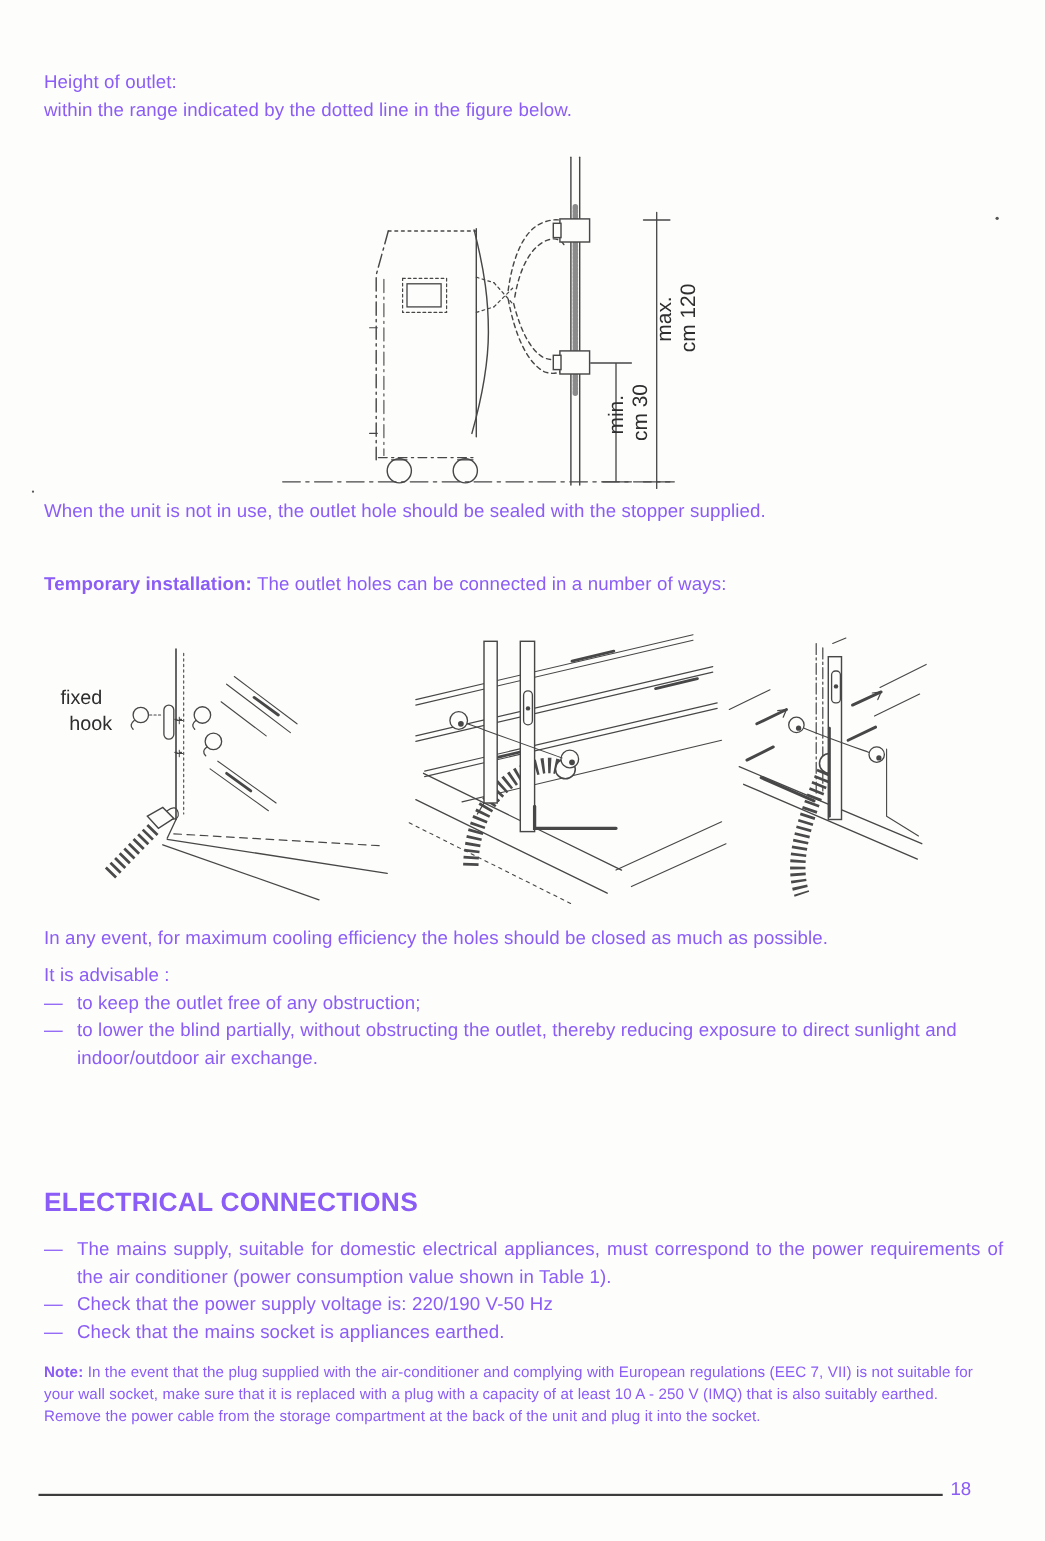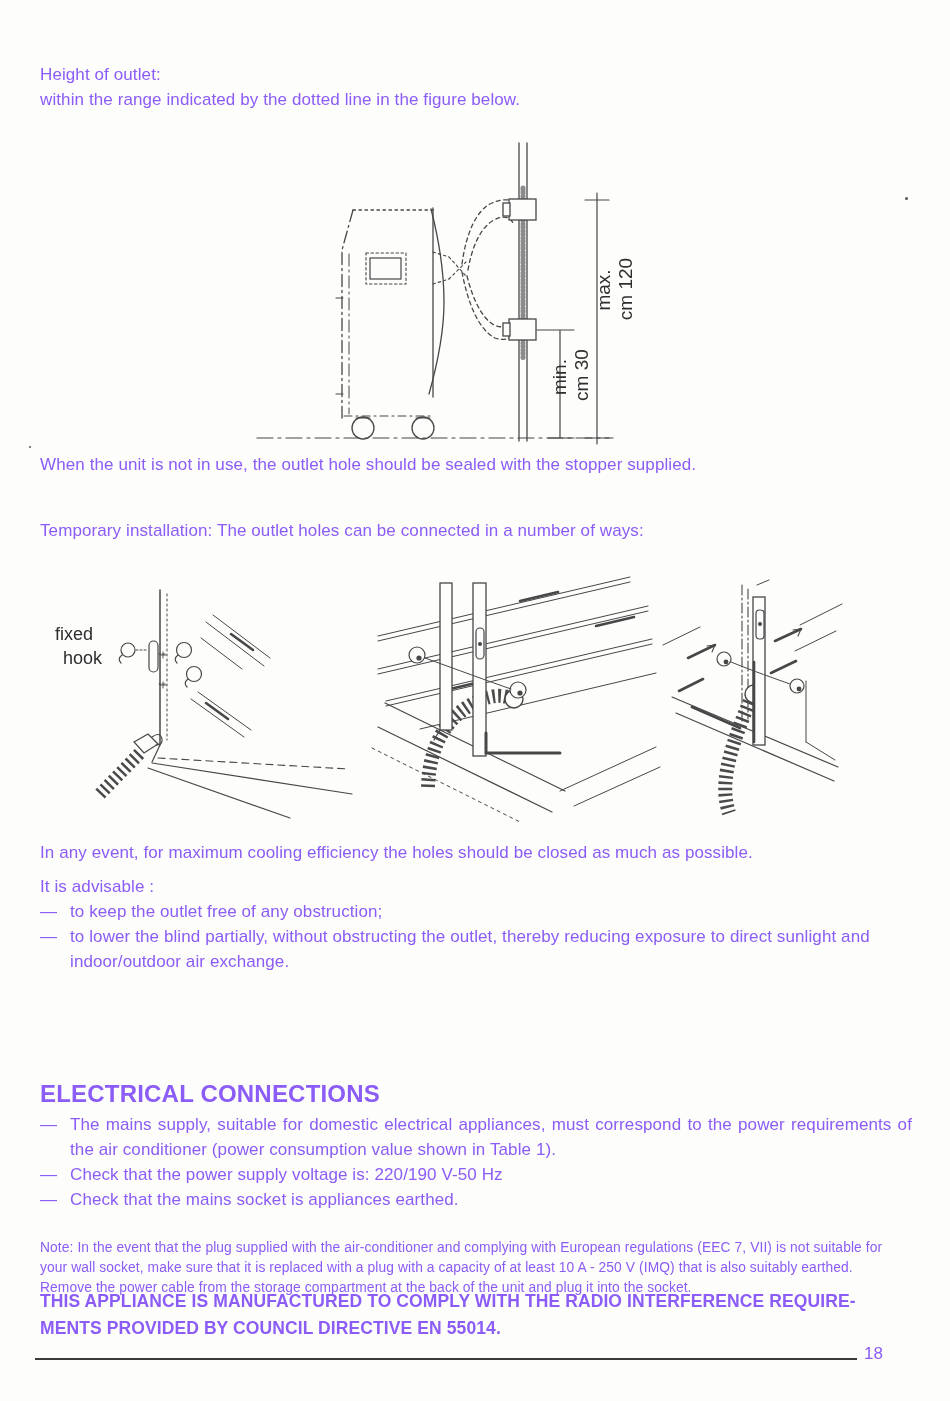--- a/index.html
+++ b/index.html
@@ -4,22 +4,22 @@
 <style>
   html,body{margin:0;padding:0;background:#e9e9e9;}
   .page{
     position:relative;width:950px;height:1401px;margin:0 auto;
     background:#fdfdfc;color:#8b5cf6;
     font-family:"Liberation Sans","DejaVu Sans",sans-serif;
     overflow:hidden;
   }
   .abs{position:absolute;}
   .body-text{font-size:17px;line-height:25px;letter-spacing:.1px;}
-  .bold{font-weight:normal;}
-  .heading{font-size:24px;font-weight:bold;letter-spacing:.2px;line-height:28px;margin:0 0 4px 0;}
+  .bold{font-weight:bold;}
+  .heading{font-size:24px;font-weight:bold;letter-spacing:.2px;line-height:28px;margin:0 0 15px 0;}
   .bullet{display:flex;}
   .bullet .dash{flex:0 0 30px;}
   .bullet .btxt{flex:1;}
   .justify{text-align:justify;}
   .note-text{font-size:13.8px;line-height:20px;letter-spacing:.1px;margin-top:22px;}
   .compliance{font-size:17.5px;font-weight:bold;line-height:27px;letter-spacing:.1px;}
   .pagenum{font-size:17px;}
   .footer-rule{background:#3c3c3c;height:2px;}
   svg.fig{position:absolute;overflow:visible;}
   svg.fig text{font-family:"Liberation Sans","DejaVu Sans",sans-serif;fill:#2e2e2e;}
@@ -207,24 +207,20 @@
         <span class="dash">—</span>
         <span class="btxt">Check that the mains socket is appliances earthed.</span>
       </div>
     </div>
   </div>
 
   <div class="abs note-text" style="left:40px;top:1216px;width:852px">
     <span class="bold">Note:</span><span> In the event that the plug supplied with the air-conditioner and complying with European regulations (EEC 7, VII) is not suitable for your wall socket, make sure that it is replaced with a plug with a capacity of at least 10 A - 250 V (IMQ) that is also suitably earthed. Remove the power cable from the storage compartment at the back of the unit and plug it into the socket.</span>
   </div>
 
-  <div class="abs compliance" style="left:40px;top:1288px;width:872px">
-    <div>THIS APPLIANCE IS MANUFACTURED TO COMPLY WITH THE RADIO INTERFERENCE REQUIRE-</div>
-    <div>MENTS PROVIDED BY COUNCIL DIRECTIVE EN 55014.</div>
-  </div>
 
   <div class="abs footer-rule" style="left:35px;top:1358px;width:822px"></div>
   <div class="abs pagenum" style="left:864px;top:1344px">18</div>
 
   <div class="speck" style="left:905px;top:197px;width:3px;height:3px"></div>
   <div class="speck" style="left:29px;top:446px;width:2px;height:2px"></div>
 
 </div>
 
 </body></html>

